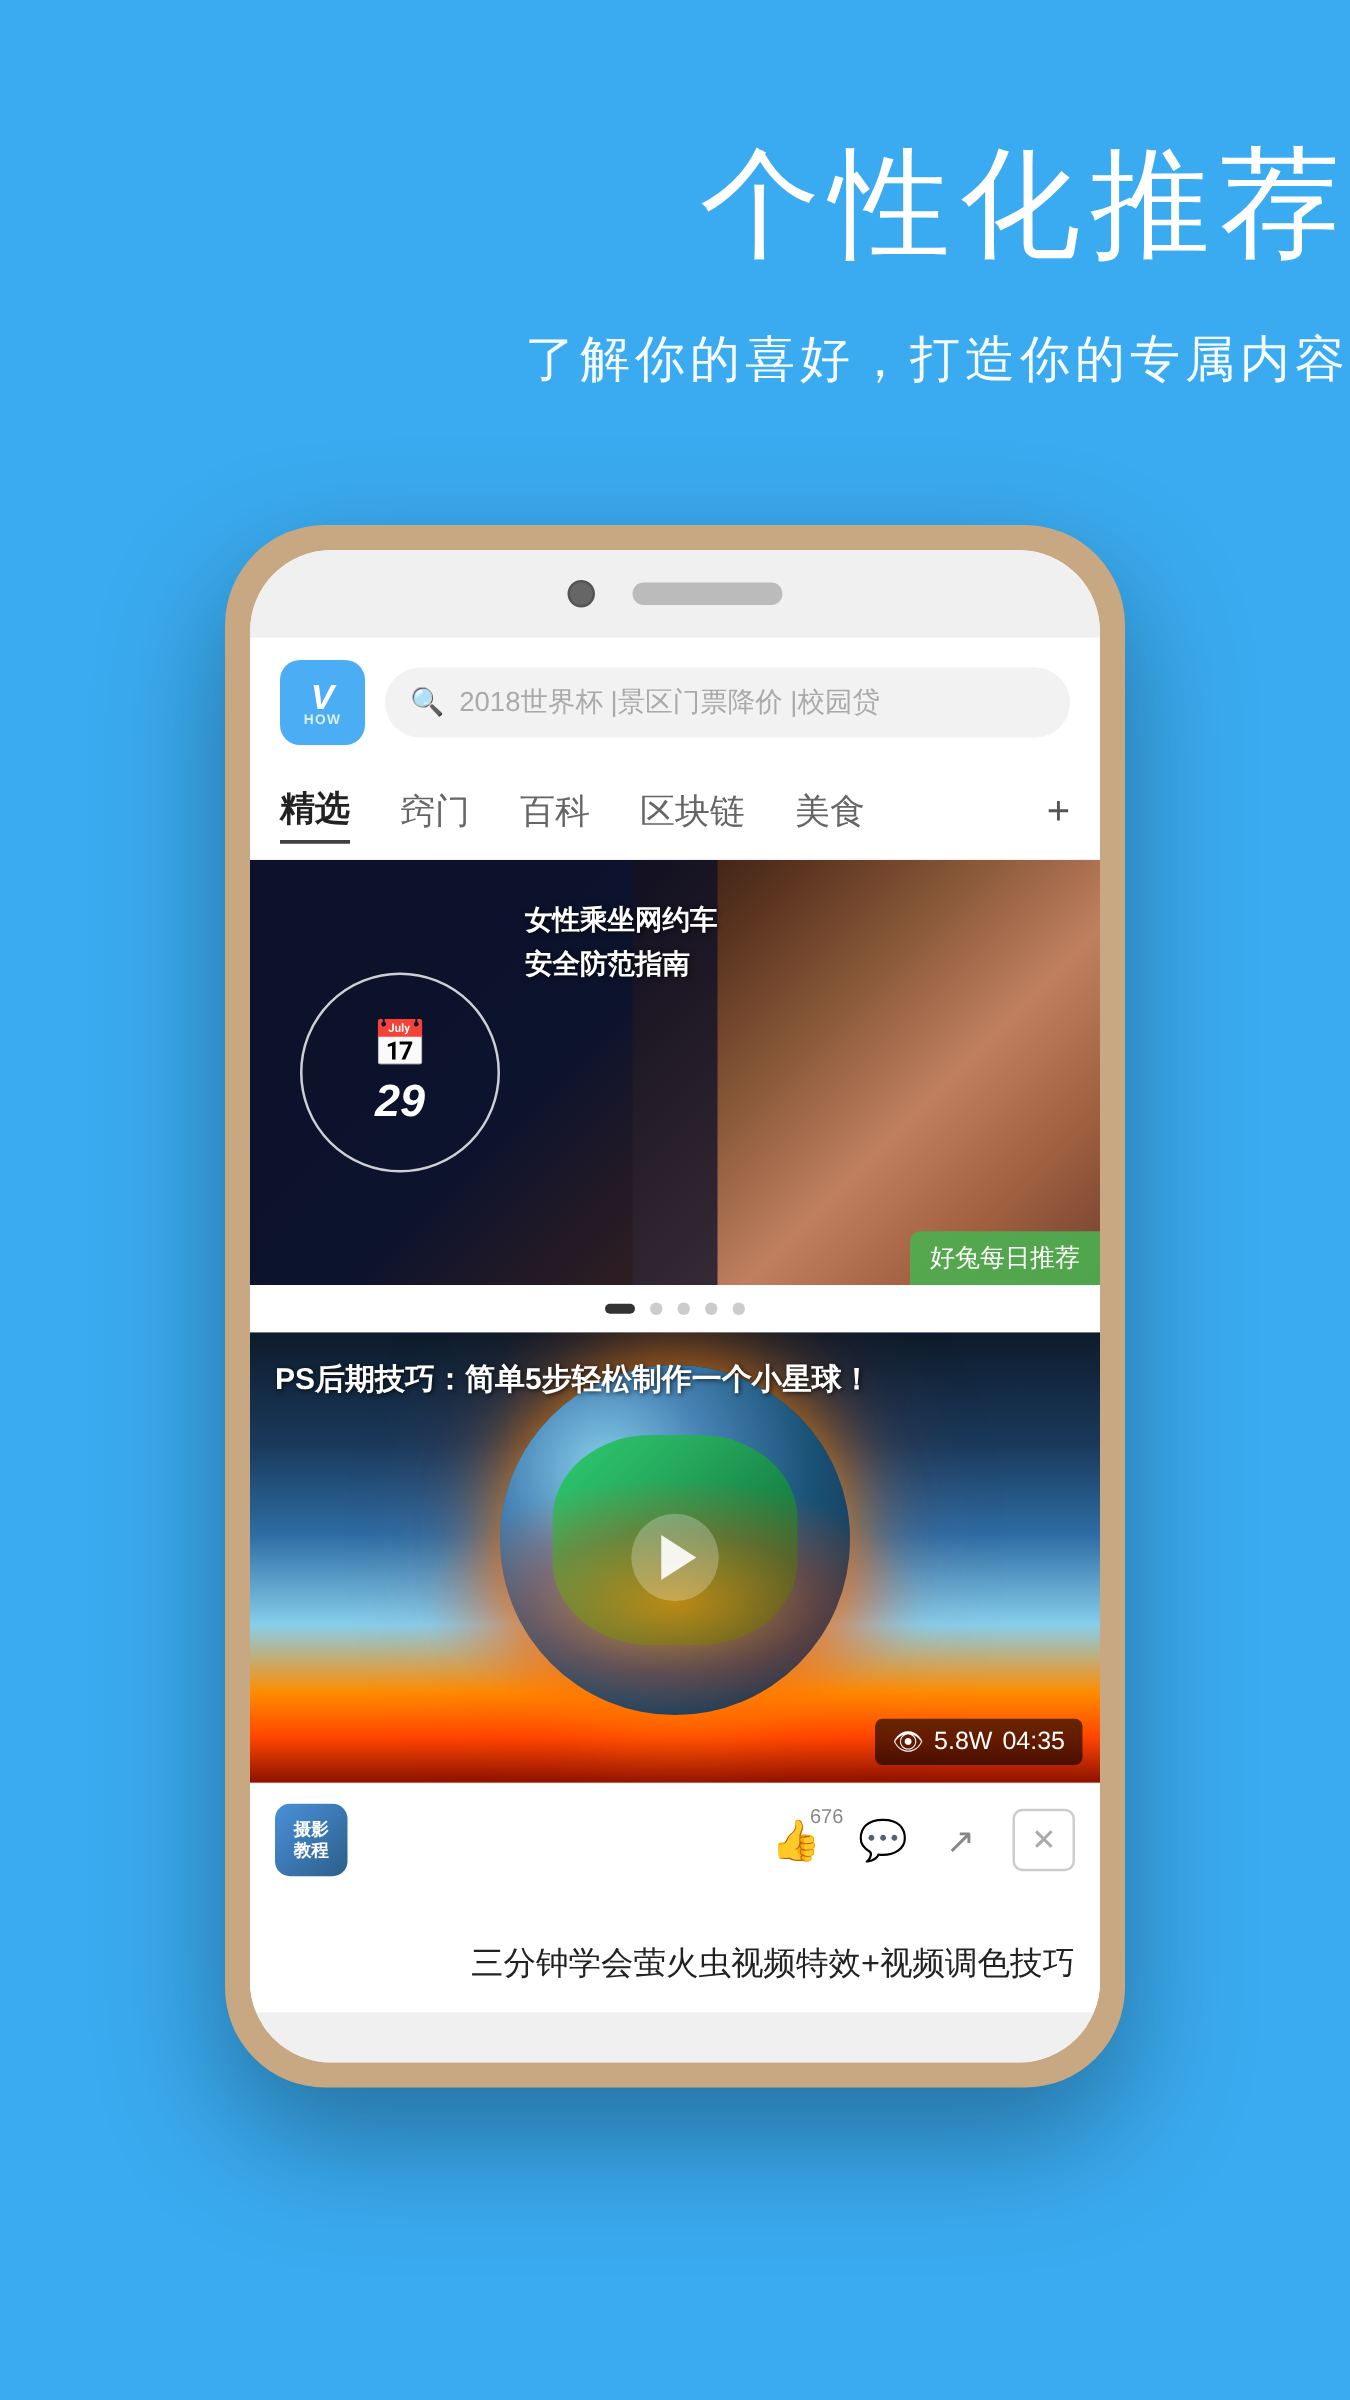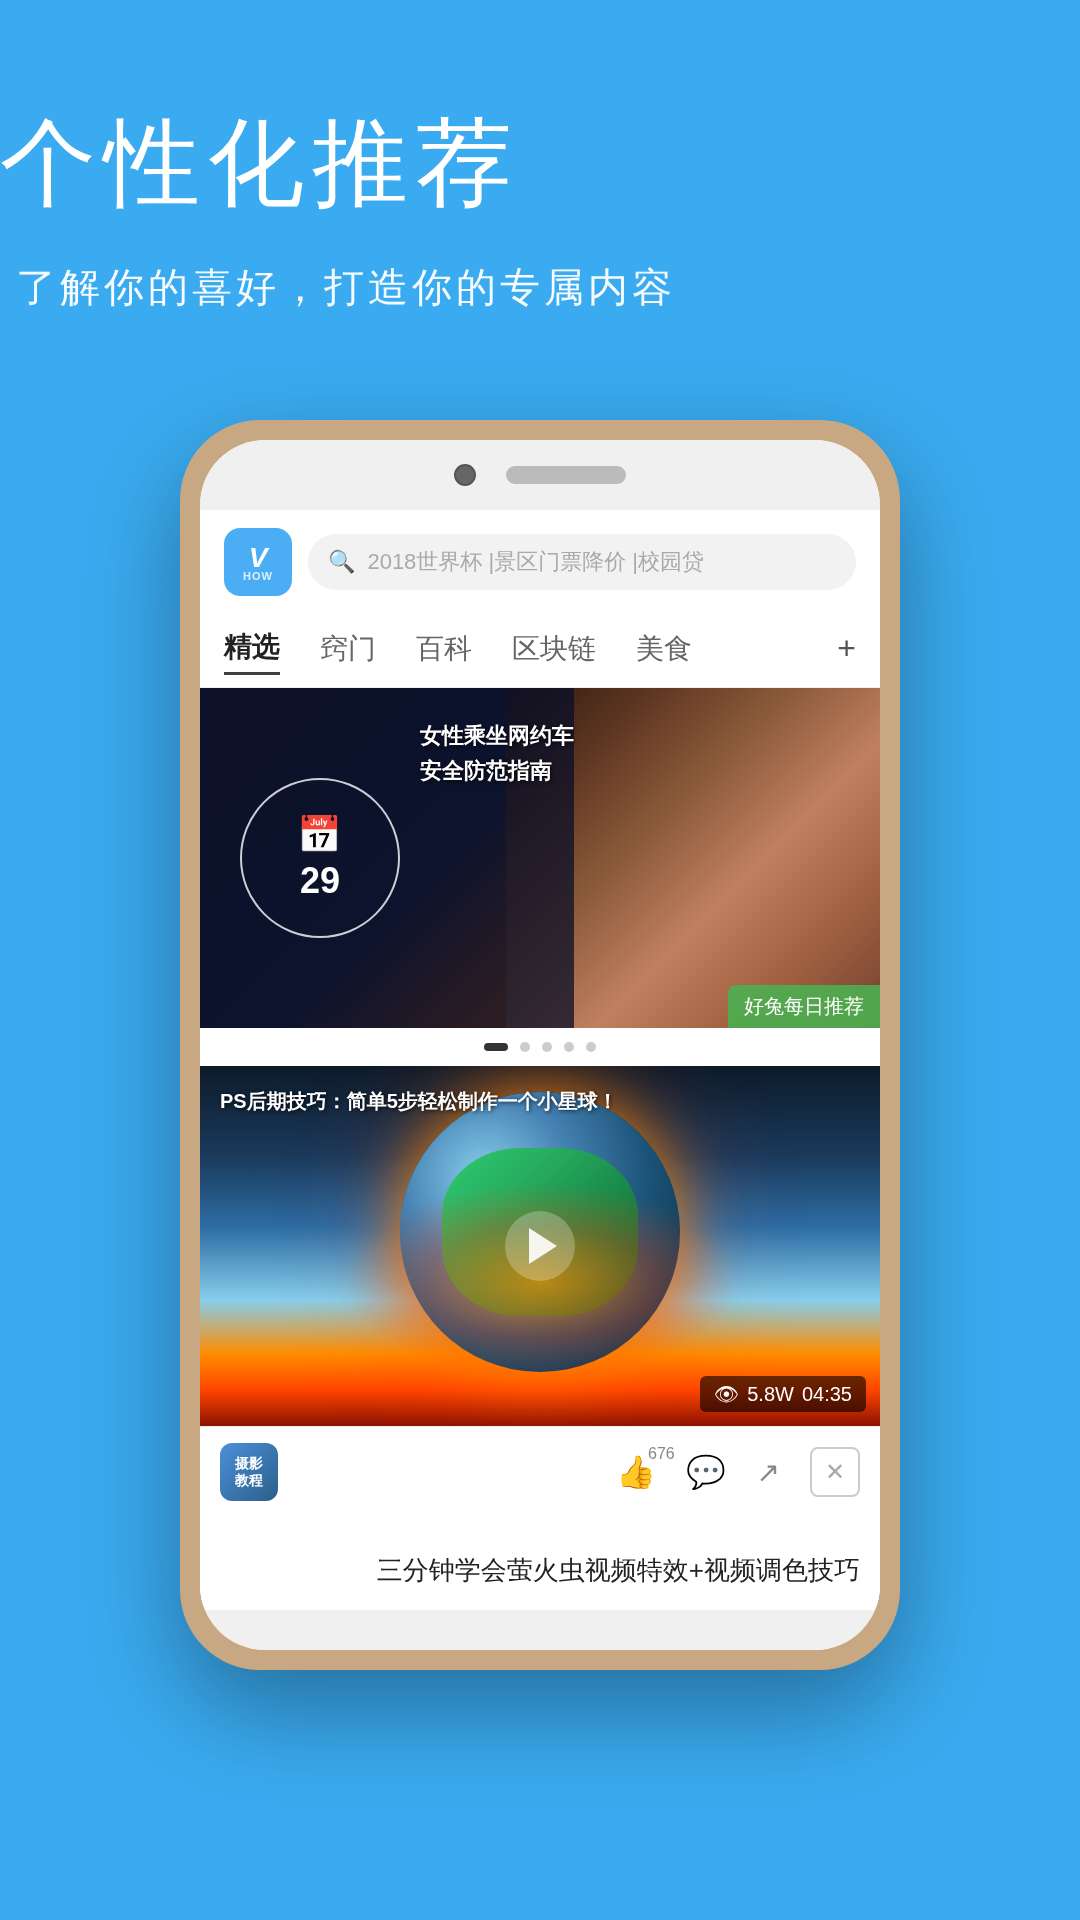--- a/index.html
+++ b/index.html
@@ -19,21 +19,21 @@
       top: 0; left: 0; right: 0;
       height: 1920px;
       background: #3aabf0;
     }
 
     
     .header-area {
       position: absolute;
       top: 100px;
       left: 0; right: 0;
-      text-align: left;
+      text-align: right;
       z-index: 10;
     }
     .header-title {
       font-size: 96px;
       font-weight: 300;
       color: #fff;
       letter-spacing: 8px;
       margin-bottom: 30px;
     }
     .header-subtitle {
@@ -274,21 +274,21 @@
       border-bottom: 18px solid transparent;
       margin-left: 6px;
     }
 
     .video-title {
       position: absolute;
       top: 20px;
       left: 20px;
       right: 20px;
       color: #fff;
-      font-size: 20px;
+      font-size: 24px;
       font-weight: bold;
       text-shadow: 1px 1px 4px rgba(0,0,0,0.8);
       line-height: 1.5;
     }
 
     .video-stats {
       position: absolute;
       bottom: 14px;
       right: 14px;
       background: rgba(0,0,0,0.6);
@@ -432,21 +432,21 @@
         </div>
 
         <div class="banner-slider">
           <div class="banner-img">
 
             <div style="position:absolute;right:0;top:0;bottom:0;width:55%;background:linear-gradient(135deg,#2c1810 0%,#5c3520 20%,#8b5a3a 40%,#c08060 60%,#a06040 80%,#704030 100%);"></div>
             <div style="position:absolute;left:0;top:0;bottom:0;right:45%;background:rgba(10,15,40,0.75);"></div>
 
             <div style="position:absolute;left:40px;top:50%;transform:translateY(-50%);width:160px;height:160px;border:2.5px solid rgba(255,255,255,0.8);border-radius:50%;display:flex;flex-direction:column;align-items:center;justify-content:center;">
               <div style="font-size:36px;color:#fff;">📅</div>
-              <div style="font-size:36px;font-weight:bold;color:#fff;margin-top:4px;">29</div>
+              <div style="font-size:36px;font-weight:bold;color:#fff;margin-top:4px;font-style:italic;">29</div>
             </div>
 
             <div style="position:absolute;left:220px;top:30px;display:flex;flex-direction:column;gap:0;">
               <div style="color:#fff;font-size:22px;font-weight:bold;text-shadow:1px 1px 4px rgba(0,0,0,0.8);line-height:1.6;">女性乘坐网约车</div>
               <div style="color:#fff;font-size:22px;font-weight:bold;text-shadow:1px 1px 4px rgba(0,0,0,0.8);line-height:1.6;">安全防范指南</div>
             </div>
 
             <div style="position:absolute;right:0;bottom:0;background:rgba(76,175,80,0.9);color:#fff;font-size:20px;padding:8px 16px;border-radius:8px 0 0 0;">好兔每日推荐</div>
           </div>
         </div>

